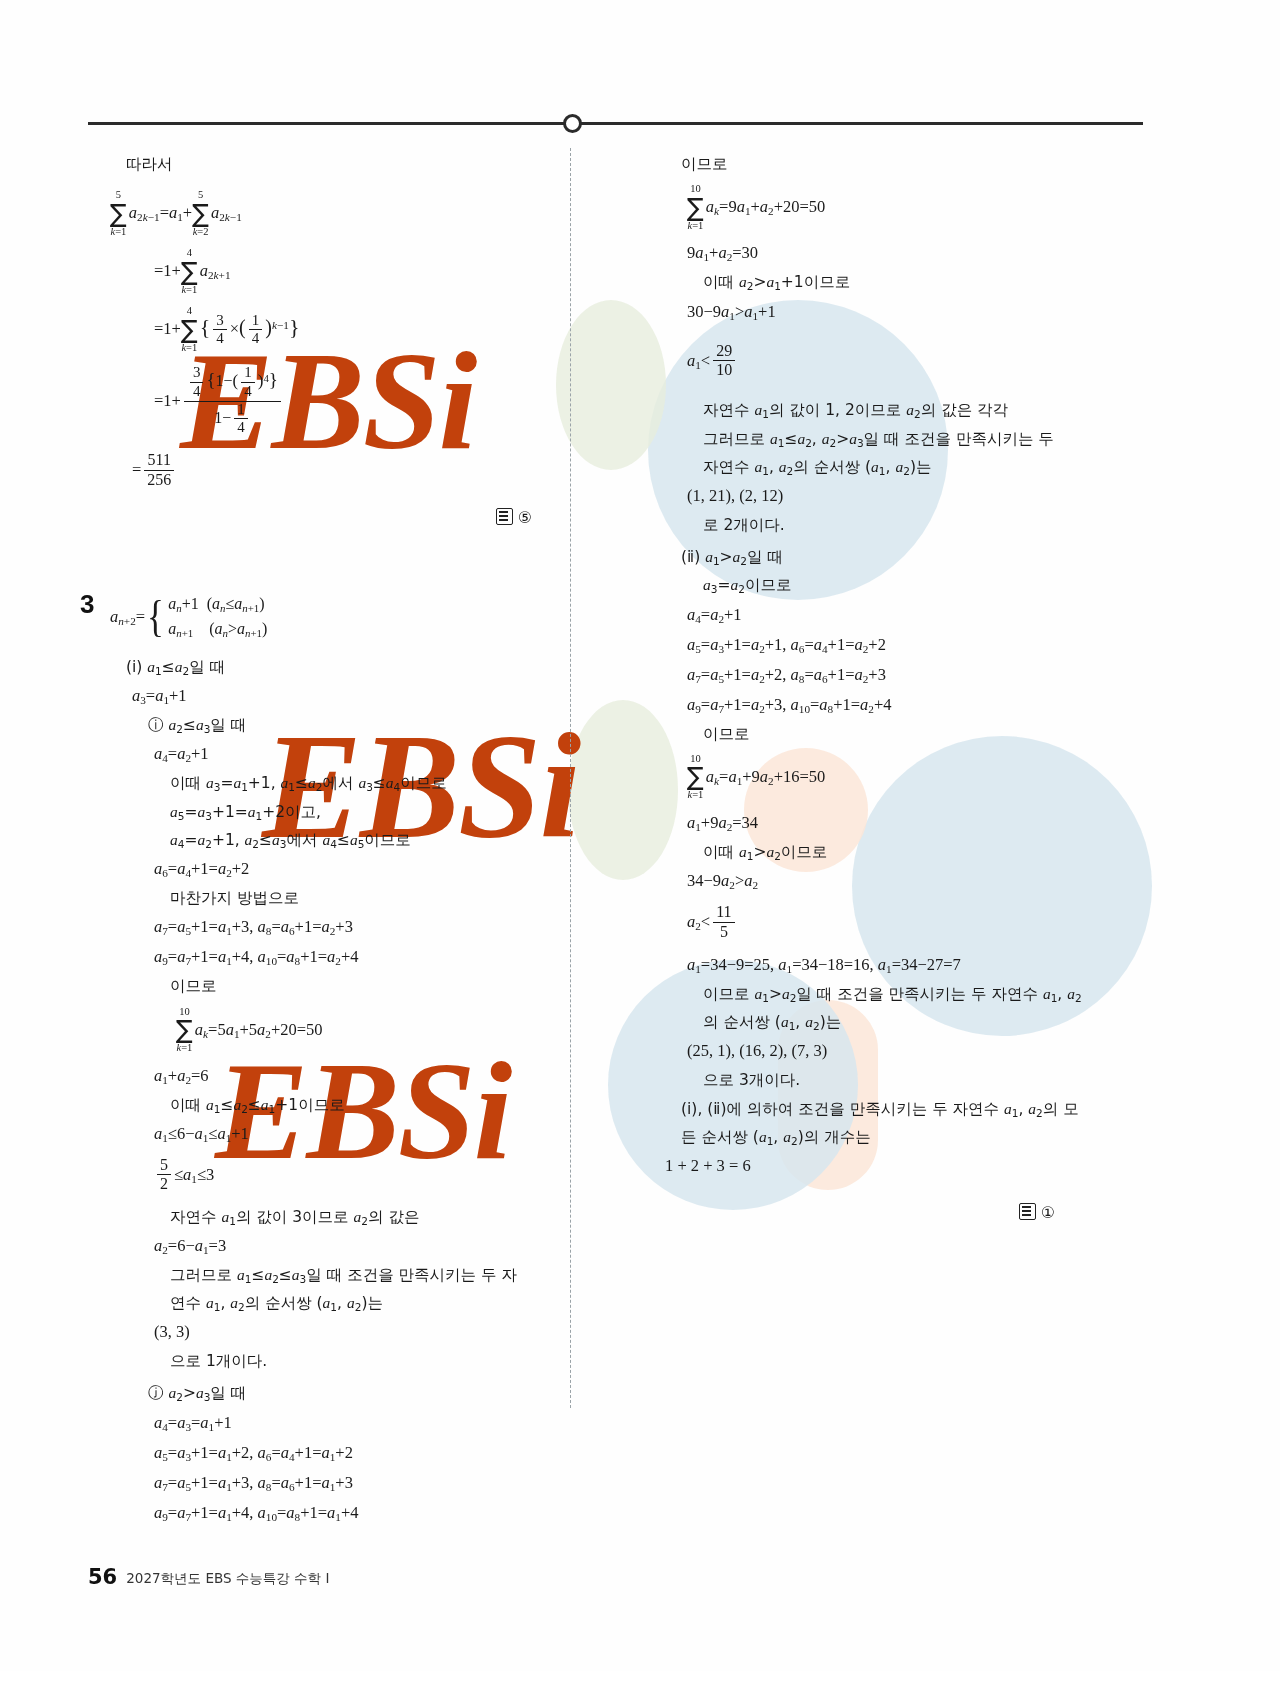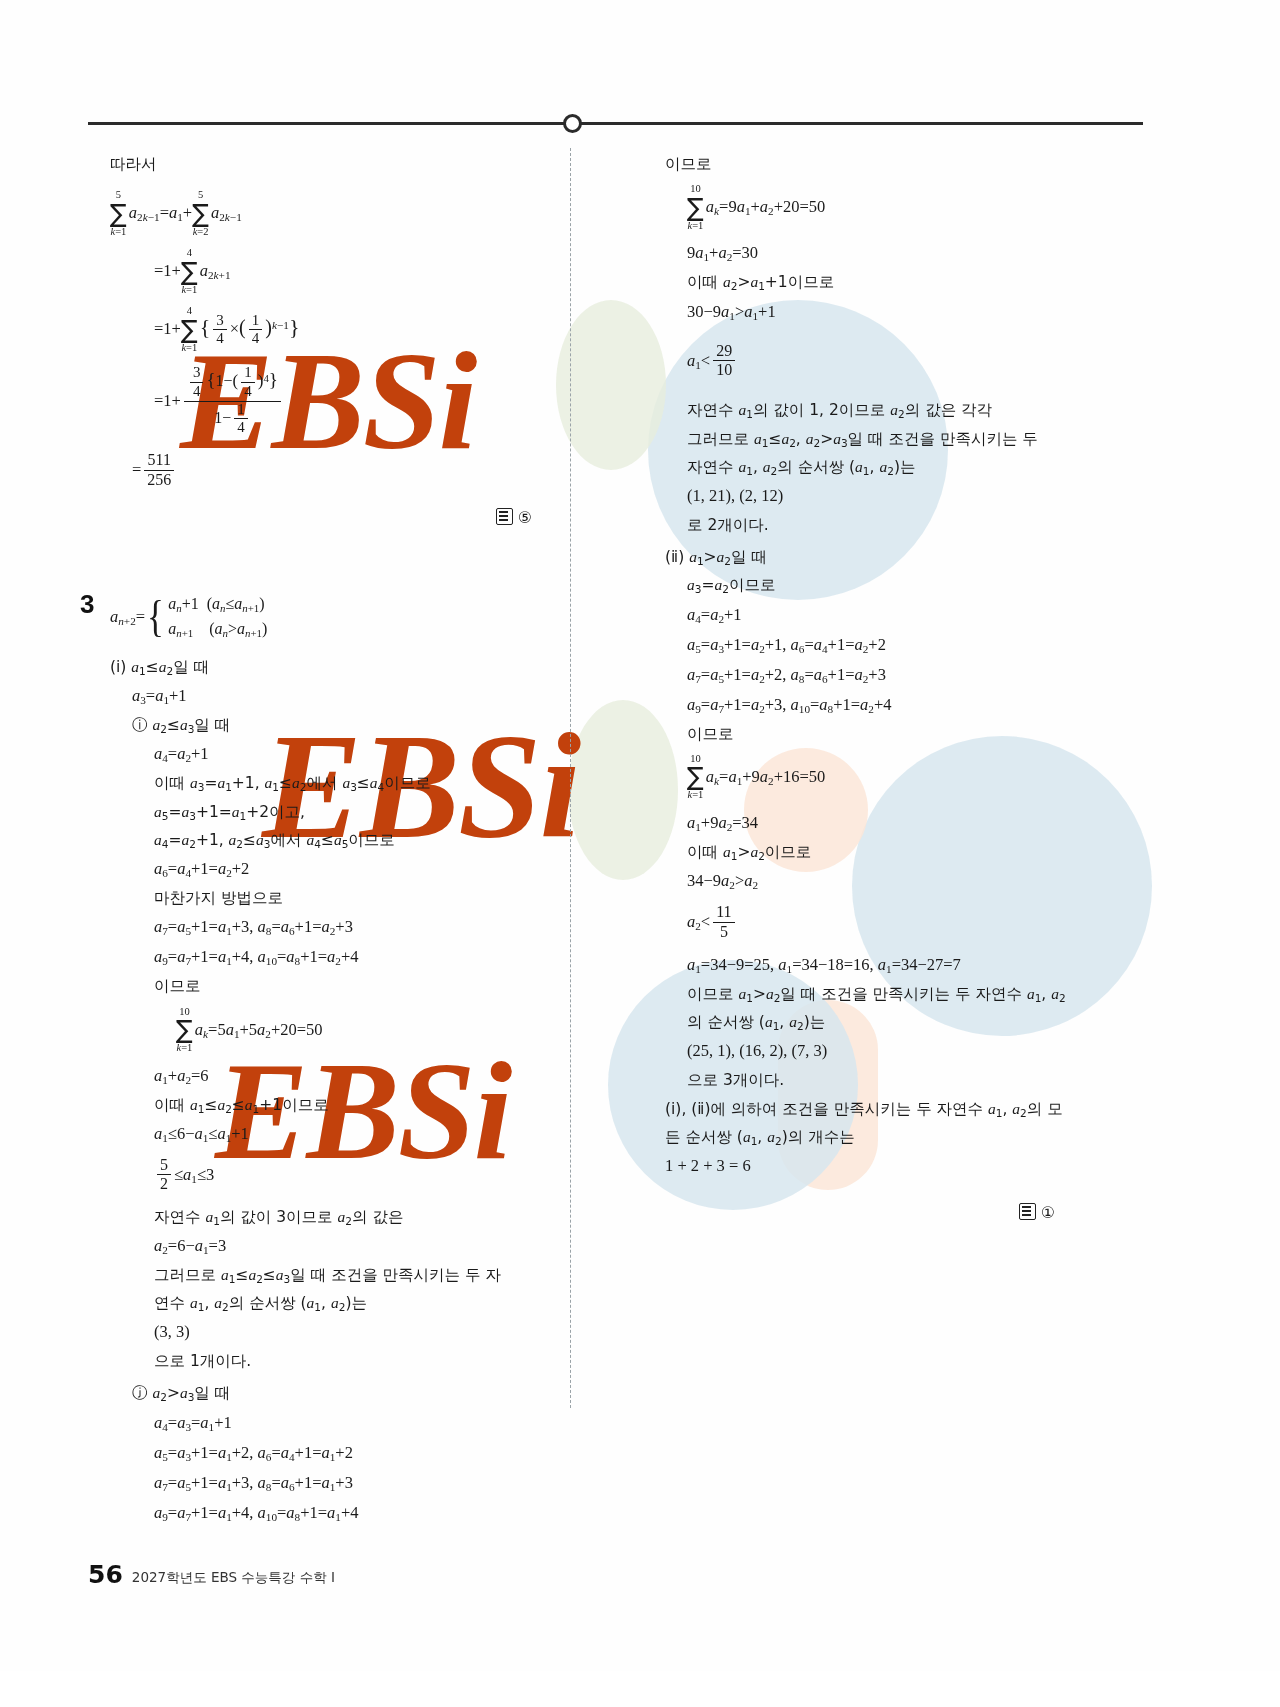--- a/index.html
+++ b/index.html
@@ -44,21 +44,21 @@
   .col-divider{
     position:absolute;left:570px;top:148px;width:1px;height:1260px;
     border-left:1px dashed #9aa3a8;
   }
   
   .line{
     font-size:16.5px;line-height:1.82;
     white-space:nowrap;
     margin:0;
   }
-  .ko{font-family:"DejaVu Sans", sans-serif;font-size:15.5px;}
+  .ko{font-family:"DejaVu Sans", sans-serif;font-size:15.5px;margin-left:16px;}
   .mi{font-style:italic;font-family:"Liberation Serif",serif;}
   sub{font-size:.68em;font-style:normal;vertical-align:-.28em;}
   sup{font-size:.68em;vertical-align:.45em;}
   .indent1{padding-left:22px;}
   .indent2{padding-left:44px;}
   .indent3{padding-left:66px;}
   .gap-l{height:26px;}
   
   .sum{display:inline-block;vertical-align:middle;text-align:center;
        font-size:15px;line-height:1;position:relative;top:-1px;margin-right:2px;}
@@ -98,21 +98,21 @@
   .ans .bk:before{
     content:"";position:absolute;left:2px;top:2px;width:9px;height:2px;background:#222;
     box-shadow:0 4px 0 #222,0 8px 0 #222;
   }
   
   .footer{
     position:absolute;left:88px;bottom:118px;
     font-family:"DejaVu Sans", sans-serif;
     color:#333;
   }
-  .footer .pg{font-size:25px;font-weight:700;color:#111;margin-right:9px;vertical-align:-1px;}
+  .footer .pg{font-size:21px;font-weight:700;color:#111;margin-right:9px;vertical-align:-1px;}
   .footer .ft{font-size:13.5px;}
   .edge{
     position:absolute;left:0;right:0;bottom:0;height:36px;background:#ffffff;
   }
 </style>
 </head>
 <body>
 
 <div class="page">
 

